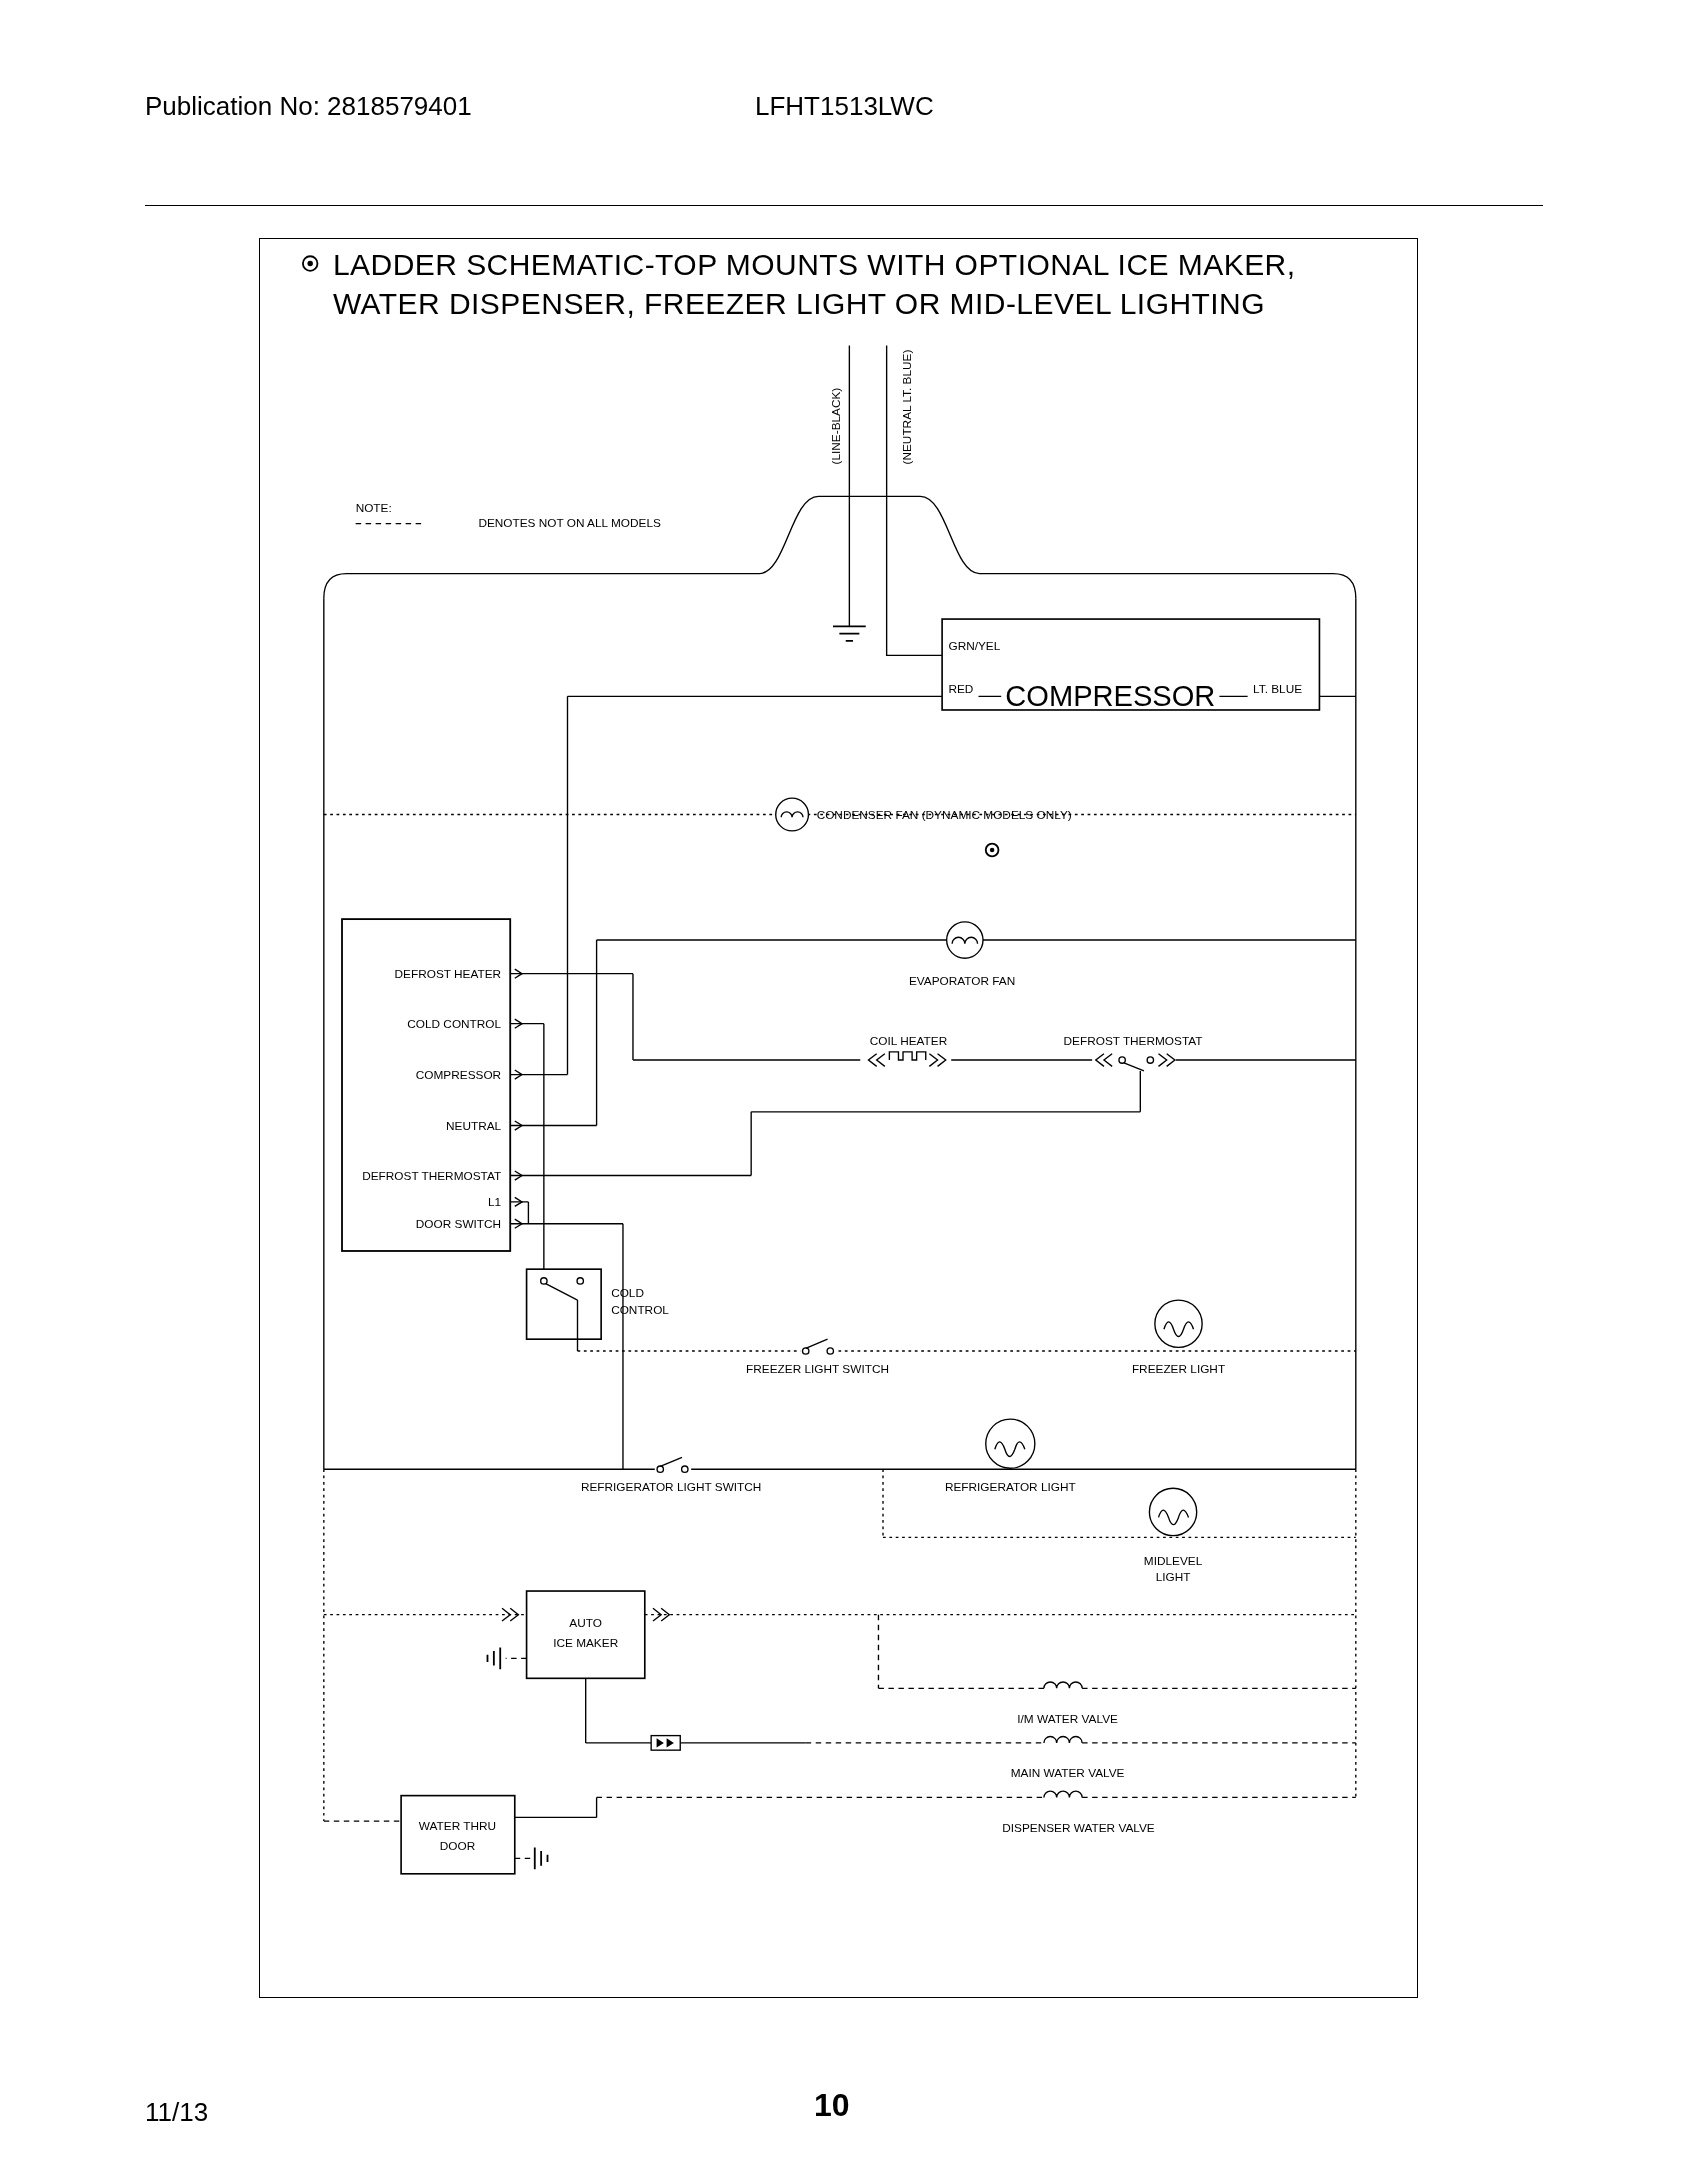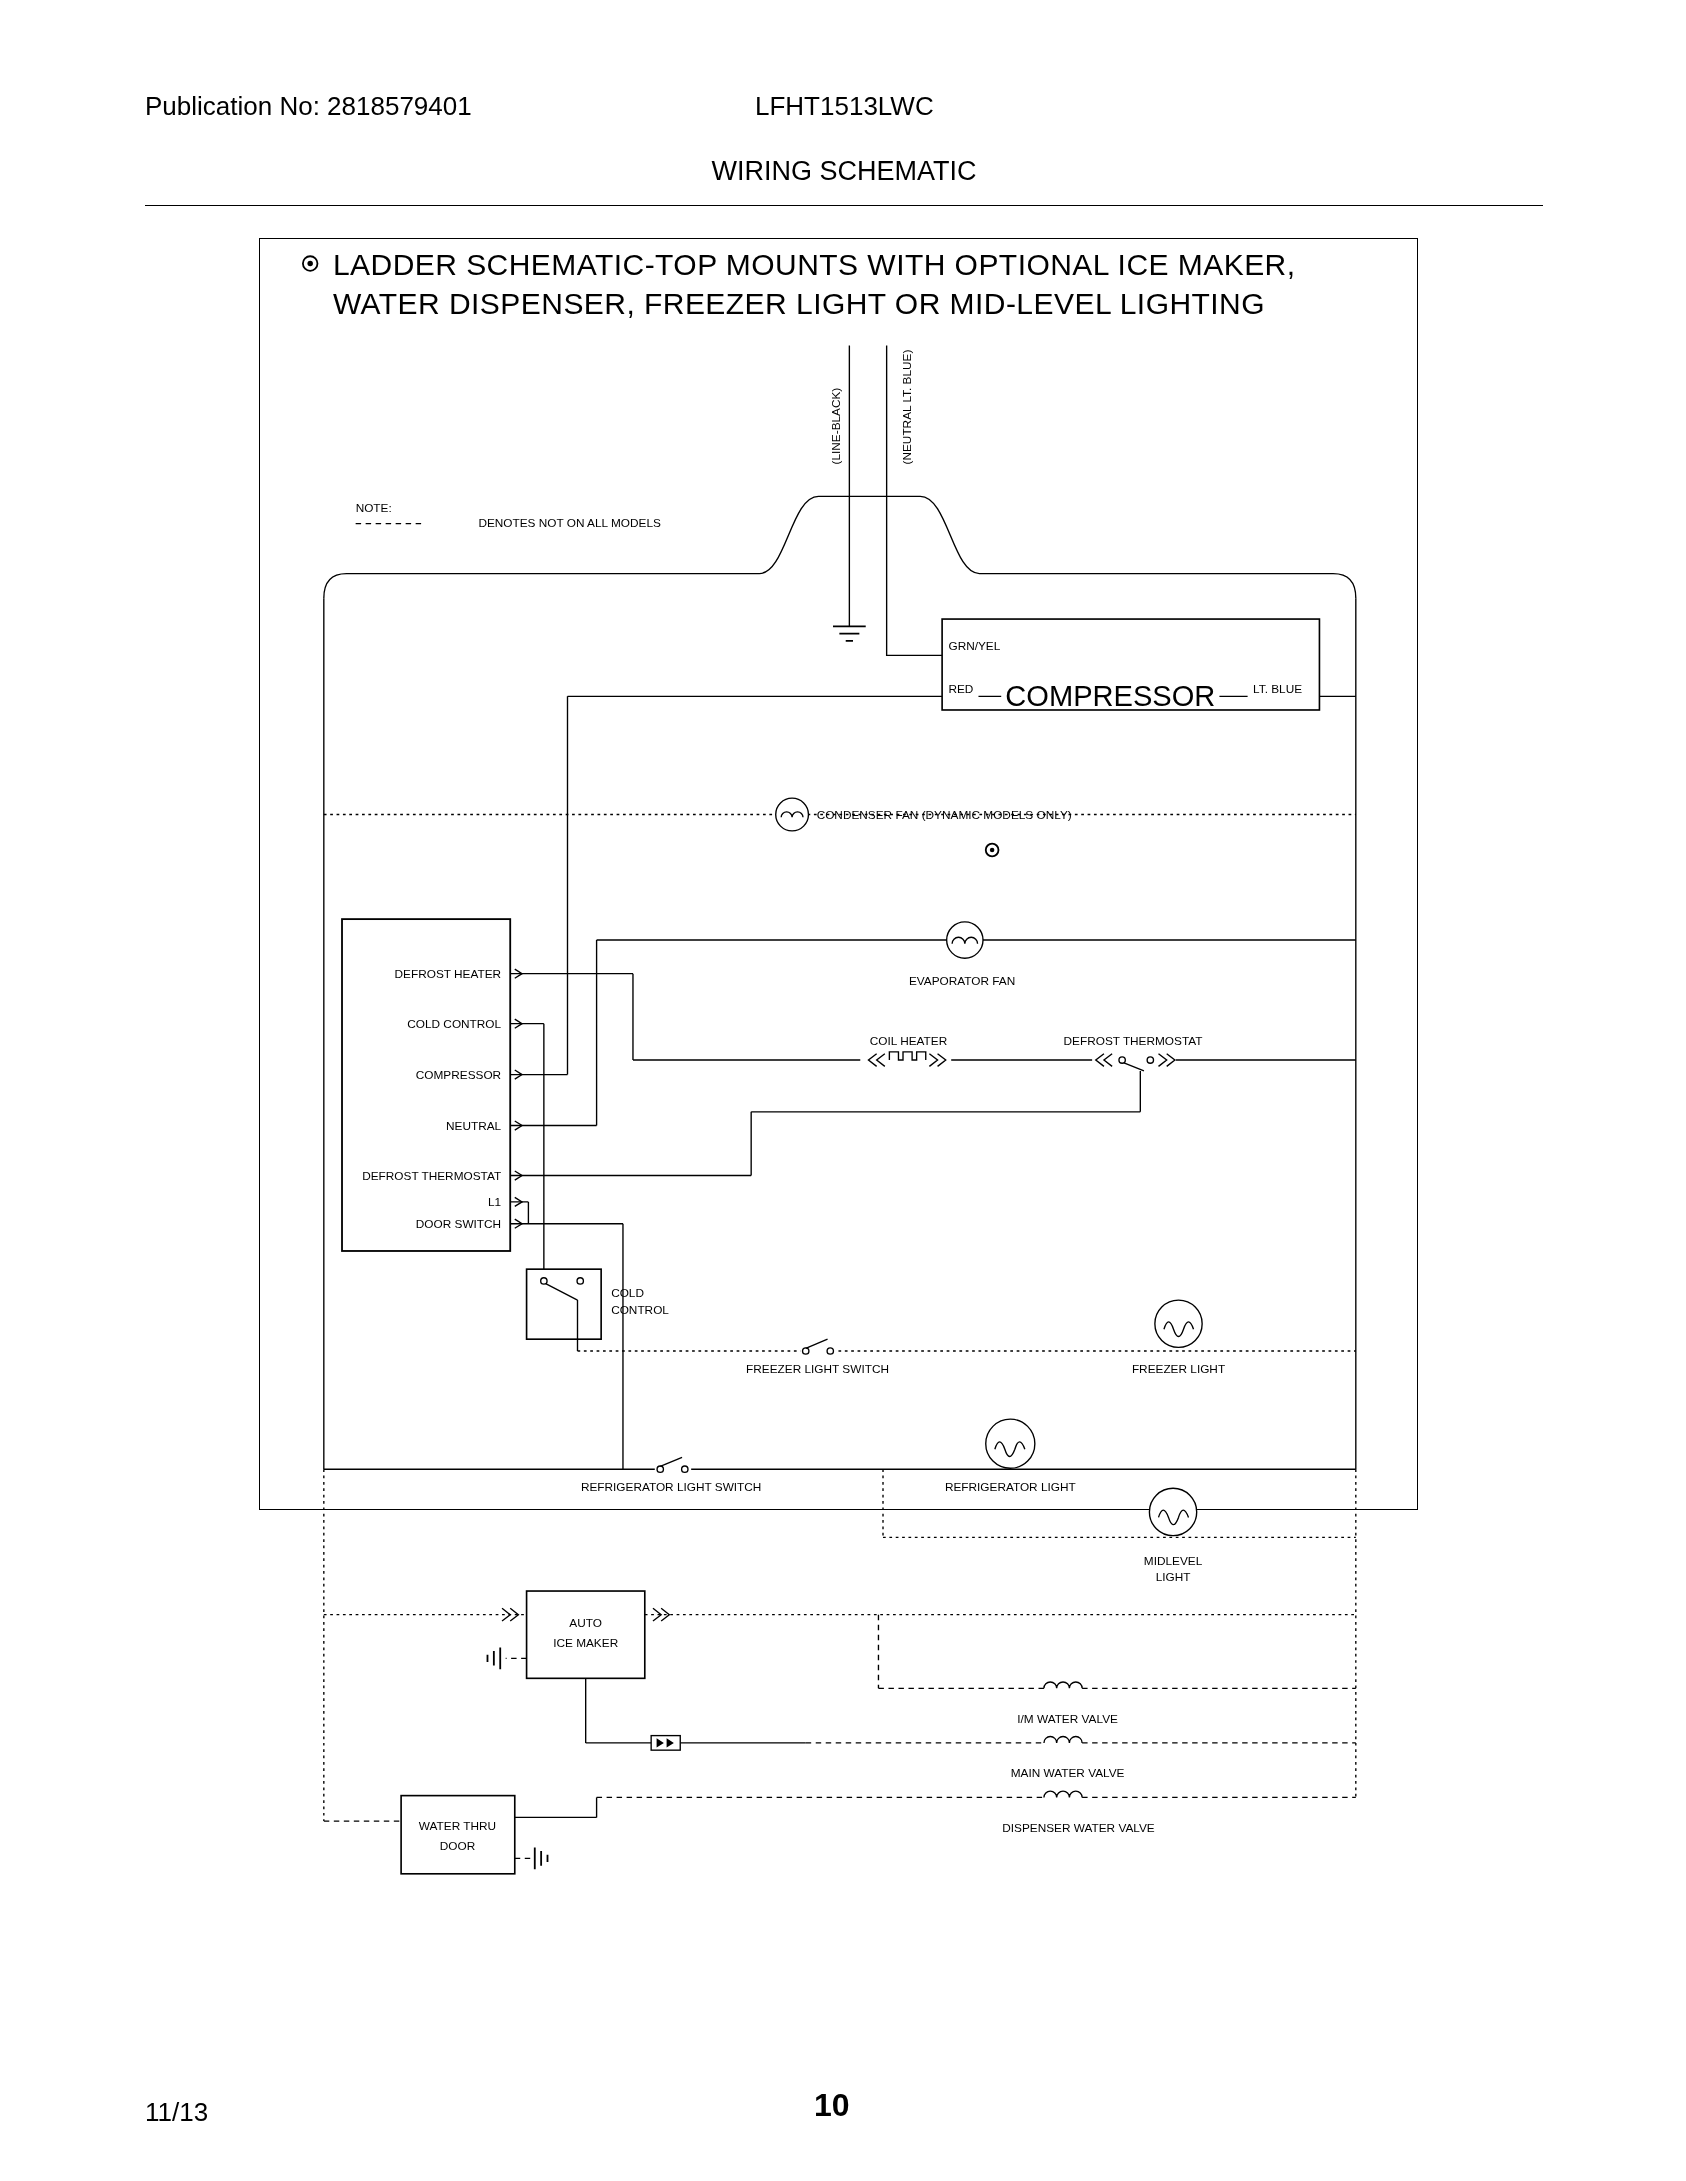--- a/index.html
+++ b/index.html
@@ -2,21 +2,21 @@
 <html style="font-size:14.5px"><head>
 <meta charset="utf-8">
 <style>
   html,body{margin:0;padding:0;background:#e8e8e8;}
   .page{position:relative;width:1686px;height:2182px;background:#ffffff;
         font-family:"Liberation Sans",sans-serif;color:#000;overflow:hidden;}
   .pub{position:absolute;left:145px;top:91px;font-size:26px;}
   .model{position:absolute;left:755px;top:91px;font-size:26px;}
   .doc-title{position:absolute;left:145px;top:156px;width:1398px;text-align:center;font-size:27px;}
   .title-rule{position:absolute;left:145px;top:198px;width:1398px;height:0;border:none;border-top:1.8px solid #000;}
-  .diagram-frame{position:absolute;left:259px;top:238px;width:1159px;height:1272px;border:1.8px solid #000;box-sizing:border-box;}
+  .diagram-frame{position:absolute;left:259px;top:238px;width:1159px;height:1760px;border:1.8px solid #000;box-sizing:border-box;}
   .footer-date{position:absolute;left:145px;top:2087px;font-size:26px;margin-top:10px;}
   .footer-page{position:absolute;left:814px;top:2087px;font-size:32px;font-weight:bold;}
   svg{display:block;}
   svg text{font-family:"Liberation Sans",sans-serif;fill:#000;font-size:13px;}
   text.hd{font-size:33px;letter-spacing:0.5px;}
   text.big{font-size:32px;}
   .w{stroke:#000;stroke-width:1.5;fill:none;}
   .w2{stroke:#000;stroke-width:2;fill:none;}
   .dot{stroke-dasharray:3,4;}
   .dash{stroke-dasharray:6,5;}
@@ -24,21 +24,20 @@
   .mask{fill:#ffffff;stroke:none;}
   .term{fill:#ffffff;stroke:#000;stroke-width:1.5;}
 </style>
 </head>
 <body>
 
 <div class="page">
 
   <div class="pub">Publication No: 2818579401</div>
   <div class="model">LFHT1513LWC</div>
-  <div class="doc-title">WIRING SCHEMATIC</div>
   <hr class="title-rule">
 
   <div class="diagram-frame">
     <svg width="1156" height="1683" viewBox="0 0 1271 1851">
 
       <g>
         <circle cx="55" cy="27" r="8" class="w2"></circle>
         <circle cx="55" cy="27" r="3" fill="#000"></circle>
         <text class="hd" x="80" y="40">LADDER SCHEMATIC-TOP MOUNTS WITH OPTIONAL ICE MAKER,</text>
         <text class="hd" x="80" y="82">WATER DISPENSER, FREEZER LIGHT OR MID-LEVEL LIGHTING</text>

